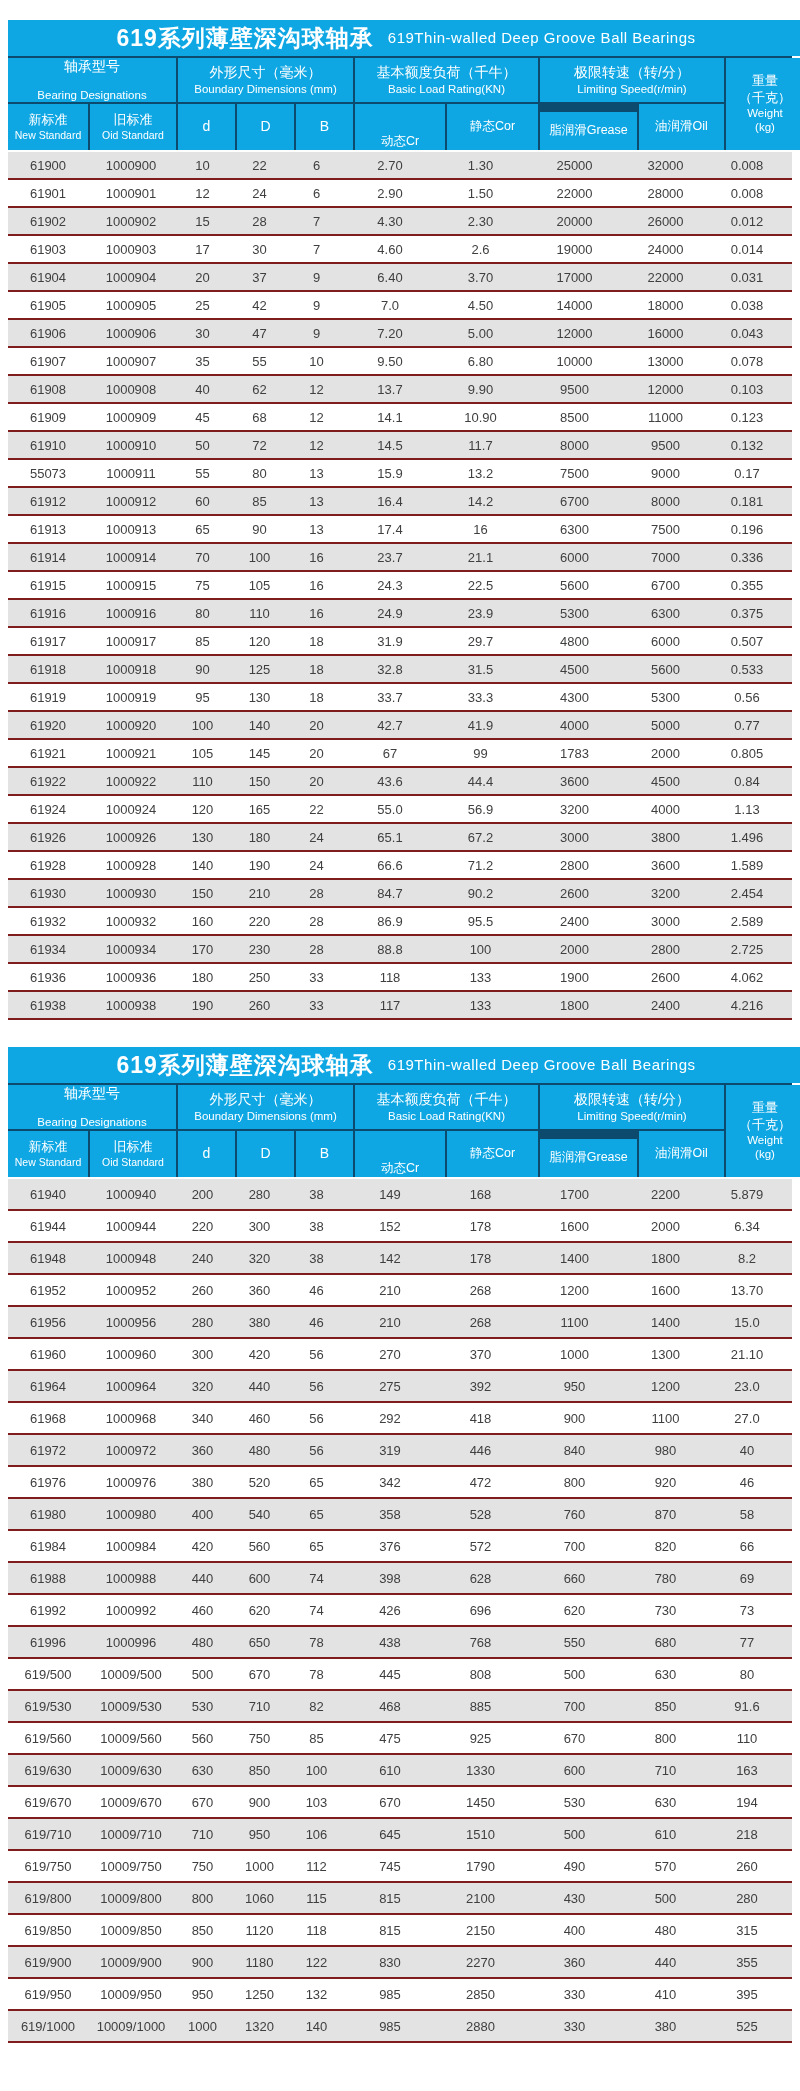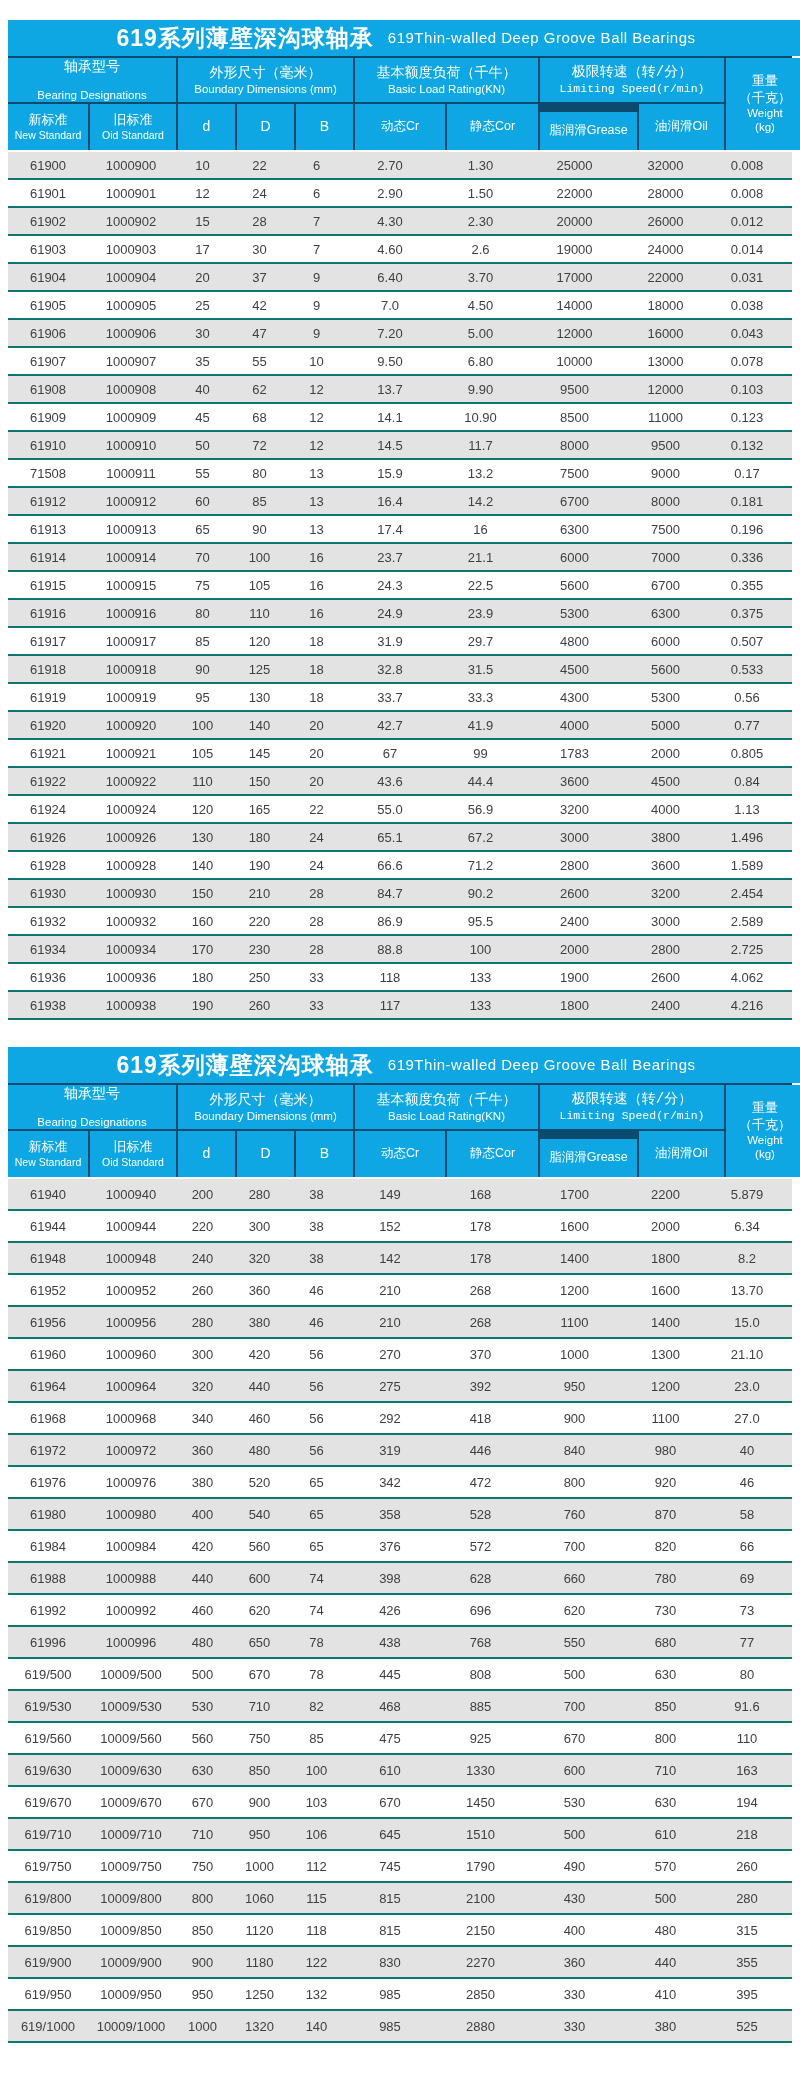--- a/index.html
+++ b/index.html
@@ -42,50 +42,50 @@
     grid-row: 1;
     flex-direction: row;
     align-items: center;
   }
   .title-cn { font-size: 23px; font-weight: bold; letter-spacing: 1px; }
   .title-en { font-size: 15px; margin-left: 14px; letter-spacing: 0.5px; }
 
   .g-designation { grid-column: 1 / 3;  grid-row: 2; justify-content: space-between; }
   .g-dimensions  { grid-column: 3 / 6;  grid-row: 2; }
   .g-load        { grid-column: 6 / 8;  grid-row: 2; }
-  .g-speed       { grid-column: 8 / 10; grid-row: 2; font-family: Liberation Mono, monospace; }
+  .g-speed       { grid-column: 8 / 10; grid-row: 2; }
   .g-weight      { grid-column: 10;     grid-row: 2 / 4; }
 
   .s1 { grid-column: 1; grid-row: 3; }
   .s2 { grid-column: 2; grid-row: 3; }
   .s3 { grid-column: 3; grid-row: 3; }
   .s4 { grid-column: 4; grid-row: 3; }
   .s5 { grid-column: 5; grid-row: 3; }
-  .s6 { grid-column: 6; grid-row: 3; }
+  .s6 { grid-column: 6; grid-row: 3; justify-content: flex-end; }
   .s7 { grid-column: 7; grid-row: 3; }
   .s8 { grid-column: 8; grid-row: 3; margin-top: 8px; }
   .s9 { grid-column: 9; grid-row: 3; }
 
   .h-cn { font-size: 14px; }
   .h-en { font-size: 11.5px; }
   .sub-cn { font-size: 13px; }
   .sub-en { font-size: 10.5px; }
   .sub-letter { font-size: 14px; }
   .sub-mixed { font-size: 12.5px; }
   .w-cn { font-size: 13px; }
   .w-en { font-size: 11.5px; }
 
   
   .rows { margin-top: 2px; }
   .row {
     display: grid;
     grid-template-columns: 80px 86px 57px 57px 57px 90px 91px 97px 85px 78px;
     align-items: center;
     height: 26px;
-    border-bottom: 2px solid #0f766e;
+    border-bottom: 2px solid #7f1d1d;
     background: #ffffff;
   }
   .second .row { height: 30px; }
   .row.alt { background: #e3e3e3; }
   .cell {
     text-align: center;
     font-size: 13px;
     color: #3f3f3f;
     white-space: nowrap;
     overflow: hidden;
@@ -282,21 +282,21 @@
           <div class="cell">50</div>
           <div class="cell">72</div>
           <div class="cell">12</div>
           <div class="cell">14.5</div>
           <div class="cell">11.7</div>
           <div class="cell">8000</div>
           <div class="cell">9500</div>
           <div class="cell">0.132</div>
         </div>
         <div class="row">
-          <div class="cell">71508</div>
+          <div class="cell">55073</div>
           <div class="cell">1000911</div>
           <div class="cell">55</div>
           <div class="cell">80</div>
           <div class="cell">13</div>
           <div class="cell">15.9</div>
           <div class="cell">13.2</div>
           <div class="cell">7500</div>
           <div class="cell">9000</div>
           <div class="cell">0.17</div>
         </div>

